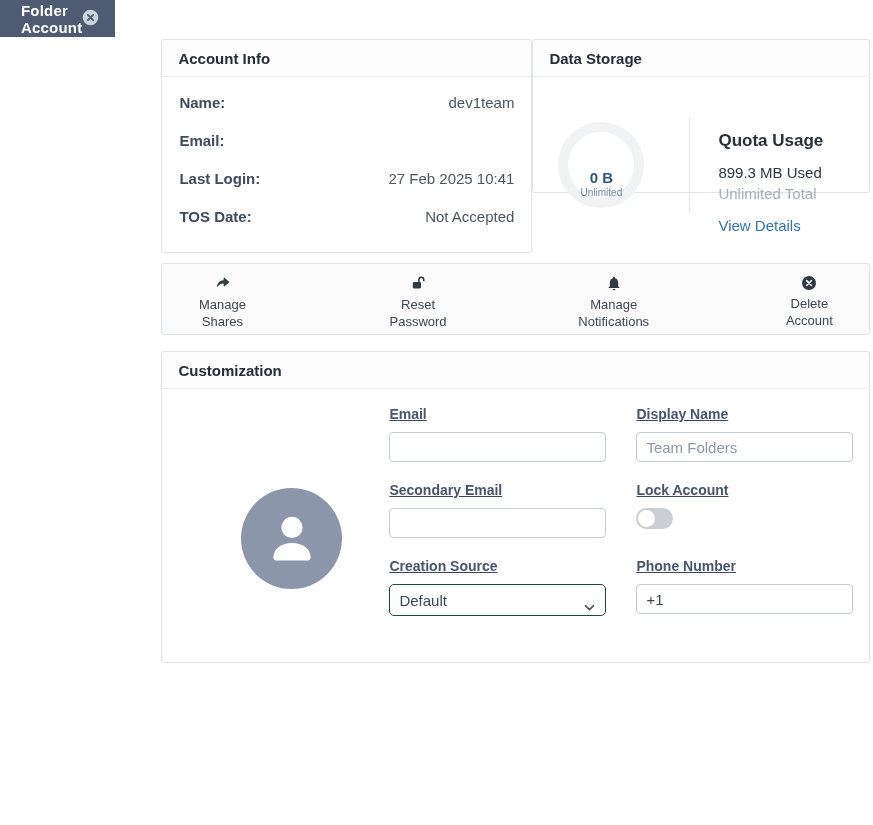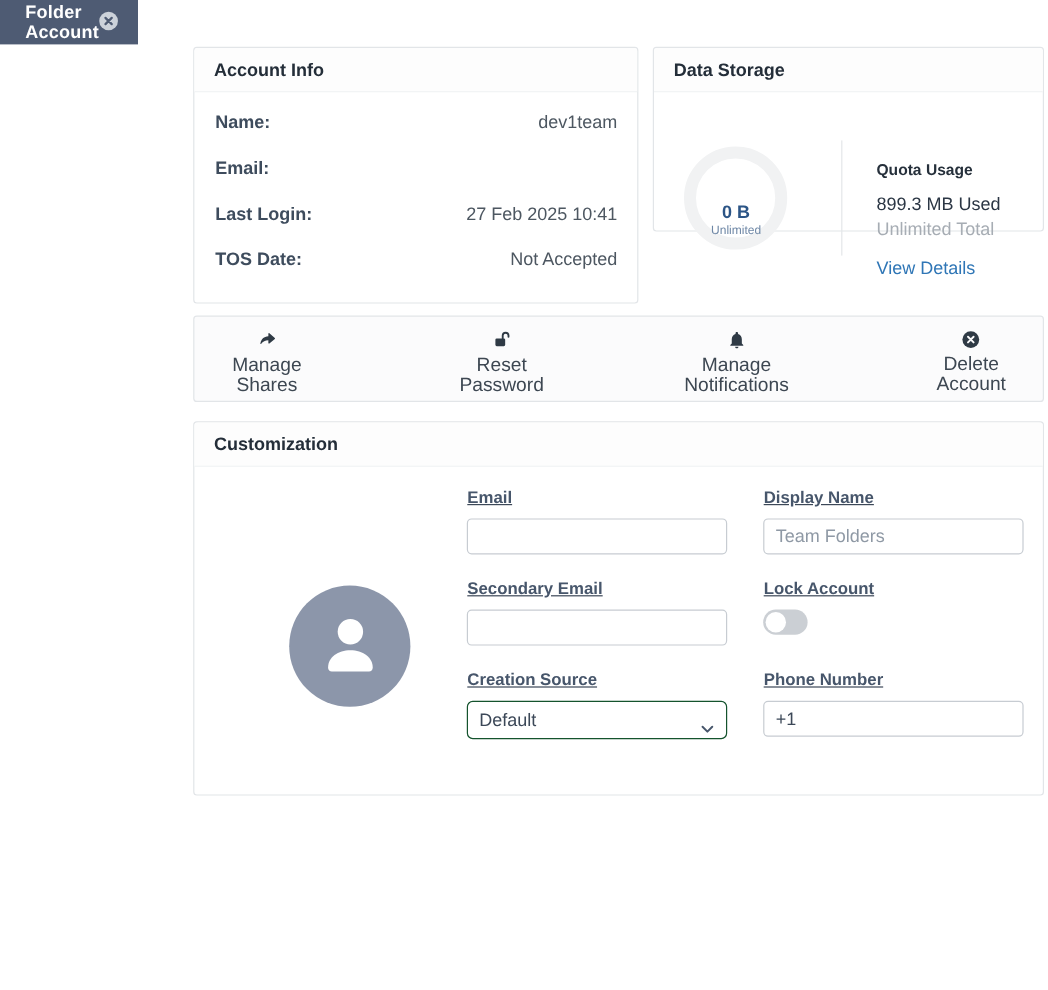--- a/index.html
+++ b/index.html
@@ -11,47 +11,47 @@
   .titlebar { height:37px; flex:0 0 37px; background:#4e5b73; display:flex; align-items:center; justify-content:space-between; padding:0 16px 0 21px; }
   .titlebar .title { color:#ffffff; font-size:15px; font-weight:700; letter-spacing:.2px; }
   .titlebar .close-btn { width:17px; height:17px; border:none; background:transparent; cursor:pointer; padding:0; display:flex; align-items:center; justify-content:center; }
 
   
   .content { flex:1 1 auto; background:#fff; padding:39px 47px 0 46px; }
 
   .card { border:1px solid #e2e5e8; border-radius:3px; background:#fff; }
   .card-header { padding:10px 16px 9px 16px; border-bottom:1px solid #eceef0; background:#fdfdfd; font-size:15px; font-weight:700; color:#242e39; border-radius:3px 3px 0 0; }
 
-  .top-row { display:flex; gap:12px; }
+  .top-row { display:flex; }
   .card-account { flex:0 0 371px; height:214px; }
   .card-storage { flex:1 1 auto; height:154px; }
 
   
   .account-body { padding:17px 17px 0 17px; }
   .info-row { display:flex; justify-content:space-between; align-items:baseline; margin-bottom:21px; font-size:15px; }
   .info-label { font-weight:700; color:#3e4c5d; }
   .info-value { color:#4d5761; text-align:right; }
 
   
   .storage-body { height:175px; display:flex; align-items:center; padding:0 0 0 25px; }
   .donut { width:86px; height:86px; border-radius:50%; border:10px solid #f1f2f3; background:#fff; display:flex; flex-direction:column; align-items:center; justify-content:flex-end; }
   .donut-value { color:#2c5586; font-size:15px; font-weight:700; }
   .donut-label { color:#6e87a6; font-size:10px; margin-top:1px; }
   .v-divider { width:1px; height:96px; background:#e4e6e9; margin:0 28px 0 45px; }
   .quota-block { display:flex; flex-direction:column; }
-  .quota-heading { font-size:13px; font-weight:700; color:#26303b; margin-bottom:13px;margin-top:36px; }
+  .quota-heading { font-size:17px; font-weight:700; color:#26303b; margin-bottom:13px;margin-top:36px; }
   .quota-used { font-size:15px; color:#2b3644; }
   .quota-total { font-size:15px; color:#a7adb4; margin-top:4px; }
   .view-details { font-size:15px; color:#2f76b6; margin-top:15px; text-decoration:none; cursor:pointer; }
 
   
   .action-bar { margin-top:10px; height:72px; border:1px solid #e2e5e8; border-radius:3px; background:#fbfbfc; display:flex; justify-content:space-between; padding:11px 0; }
   .action-item { width:120px; display:flex; flex-direction:column; align-items:center; cursor:pointer; background:transparent; border:none; font-family:inherit; }
   .action-icon { color:#2f3a45; height:17px; display:flex; align-items:flex-end; }
-  .action-label { margin-top:4px; font-size:16px; line-height:17px; color:#3d4752; text-align:center; }
+  .action-label { margin-top:4px; font-size:13px; line-height:17px; color:#3d4752; text-align:center; }
 
   
   .card-custom { margin-top:16px; height:312px; }
   .custom-body { display:flex; padding:17px 16px 0 0;text-decoration:underline; }
   .avatar-col { flex:0 0 227px; display:flex; align-items:center; justify-content:center; padding-top:55px; }
   .avatar { width:101px; height:101px; border-radius:50%; background:#8c96aa; display:flex; align-items:center; justify-content:center; margin-left:32px; }
   .form-grid { display:grid; grid-template-columns:217px 217px; column-gap:30px; row-gap:20px; }
   .field-label { display:block; font-size:14px; font-weight:700; color:#47566b; margin-bottom:10px; }
   .text-input { width:217px; height:30px; border:1px solid #c7ccd2; border-radius:4px; padding:0 9px; font-size:15px; color:#3c4858; font-family:inherit; background:#fff; }
   .text-input::placeholder { color:#8f99a5; }

